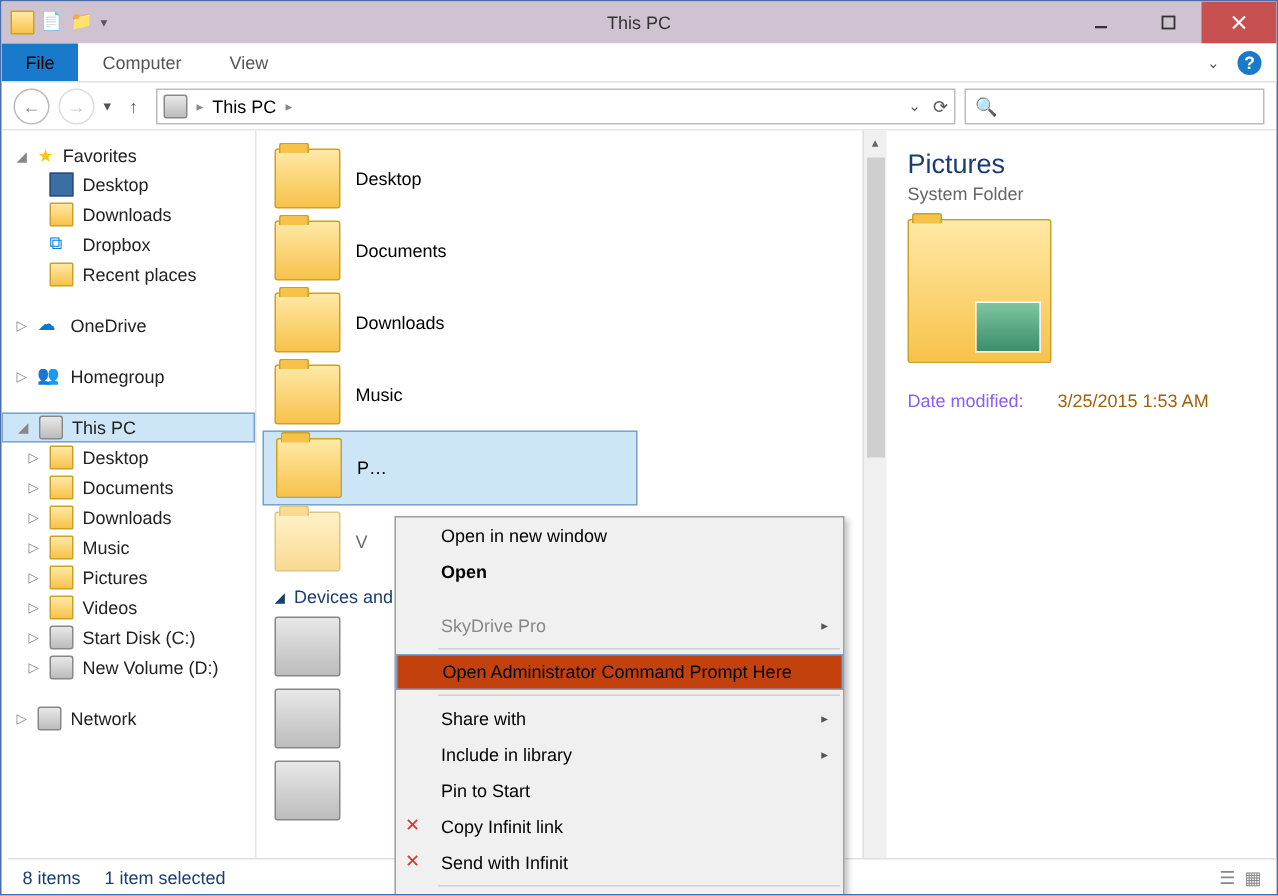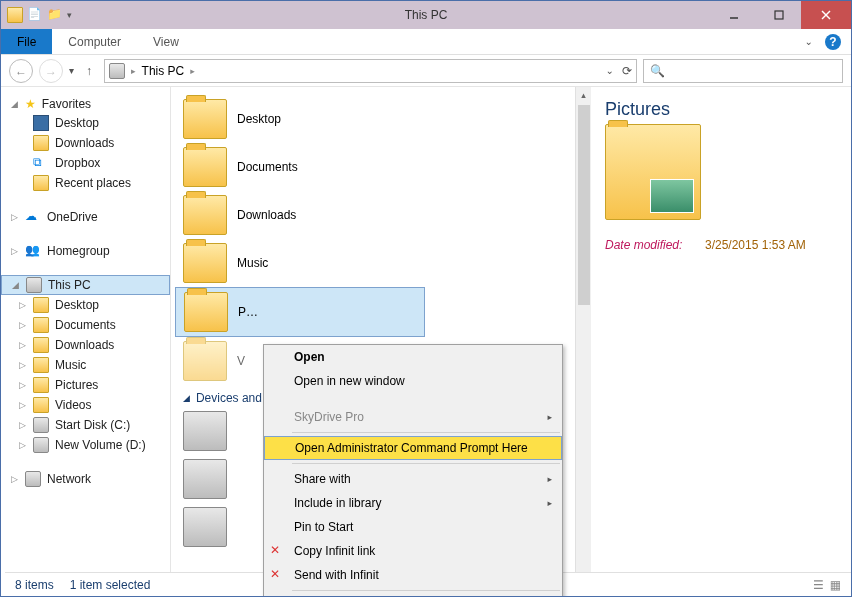--- a/index.html
+++ b/index.html
@@ -53,29 +53,29 @@
 
   .scrollbar { width: 16px; background: #f0f0f0; border-left: 1px solid #e0e0e0; display: flex; flex-direction: column; align-items: center; }
   .scroll-btn { width: 100%; height: 16px; display:flex; align-items:center; justify-content:center; color:#666; font-size:9px; }
   .scroll-thumb { width: 12px; flex: 0 0 200px; background: #cfcfcf; margin-top: 2px; }
 
   .preview { width: 260px; padding: 12px 14px; }
   .pv-title { font-size: 18px; color: #1a3e6e; margin-bottom: 2px; }
   .pv-sub { color: #666; margin-bottom: 10px; }
   .pv-thumb { width: 96px; height: 96px; margin: 4px 0 18px; }
   .pv-row { display: flex; gap: 10px; margin-bottom: 4px; }
-  .pv-row .k { width: 90px; color: #be185d; font-style: italic; }
+  .pv-row .k { width: 90px; color: #8b5cf6; }
   .pv-row .v { color: #a16207; }
 
   
   .ctx { position: absolute; left: 262px; top: 343px; width: 300px; background: #f0f0f0; border: 1px solid #a0a0a0; box-shadow: 2px 2px 4px rgba(0,0,0,.25); z-index: 50; }
   .ctx-item { display: flex; align-items: center; height: 24px; padding: 0 10px 0 30px; position: relative; }
   .ctx-item.bold { font-weight: bold; }
   .ctx-item.disabled { color: #888; margin-top: 12px; }
-  .ctx-item.hl { background: #fde047; border: 1px solid #7da2ce; }
+  .ctx-item.hl { background: #c2410c; border: 1px solid #7da2ce; }
   .ctx-item .arrow { margin-left: auto; font-size: 9px; color: #555; }
   .ctx-sep { height: 1px; background: #d0d0d0; margin: 3px 2px 3px 28px; }
   .ctx-ico { position: absolute; left: 6px; width: 16px; height: 16px; }
 
   
   .status { position: absolute; left: 4px; right: 0; bottom: 0; height: 24px; border-top: 1px solid #e0e0e0; display: flex; align-items: center; padding: 0 10px; gap: 16px; background: #fff; }
   .status .count { color: #1a3e6e; }
   .status-right { margin-left: auto; display: flex; gap: 6px; color: #888; }
 
   
@@ -286,37 +286,38 @@
         </div>
     </div>
 
     <div class="scrollbar">
       <div class="scroll-btn">▴</div>
       <div class="scroll-thumb"></div>
     </div>
 
     <div class="preview">
       <div class="pv-title">Pictures</div>
+      <div class="pv-sub">System Folder</div>
       <div class="pv-thumb folder-big" style="position:relative;">
         <div style="position:absolute;right:6px;bottom:6px;width:44px;height:34px;background:linear-gradient(#7ec6a0,#3a8e6a);border:1px solid #fff;"></div>
       </div>
       <div class="pv-row">
           <span class="k">Date modified:</span>
           <span class="v">3/25/2015 1:53 AM</span>
         </div>
     </div>
   </div>
 </div>
 
 <div class="ctx">
+  <div class="ctx-item">
+      <span>Open in new window</span>
+    </div>
   <div class="ctx-item bold">
       <span>Open</span>
-    </div>
-  <div class="ctx-item">
-      <span>Open in new window</span>
     </div>
   <div class="ctx-item disabled">
       <span>SkyDrive Pro</span>
       <span class="arrow">▸</span>
     </div>
   <div class="ctx-sep"></div>
   <div class="ctx-item hl">
       <span>Open Administrator Command Prompt Here</span>
     </div>
   <div class="ctx-sep"></div>

